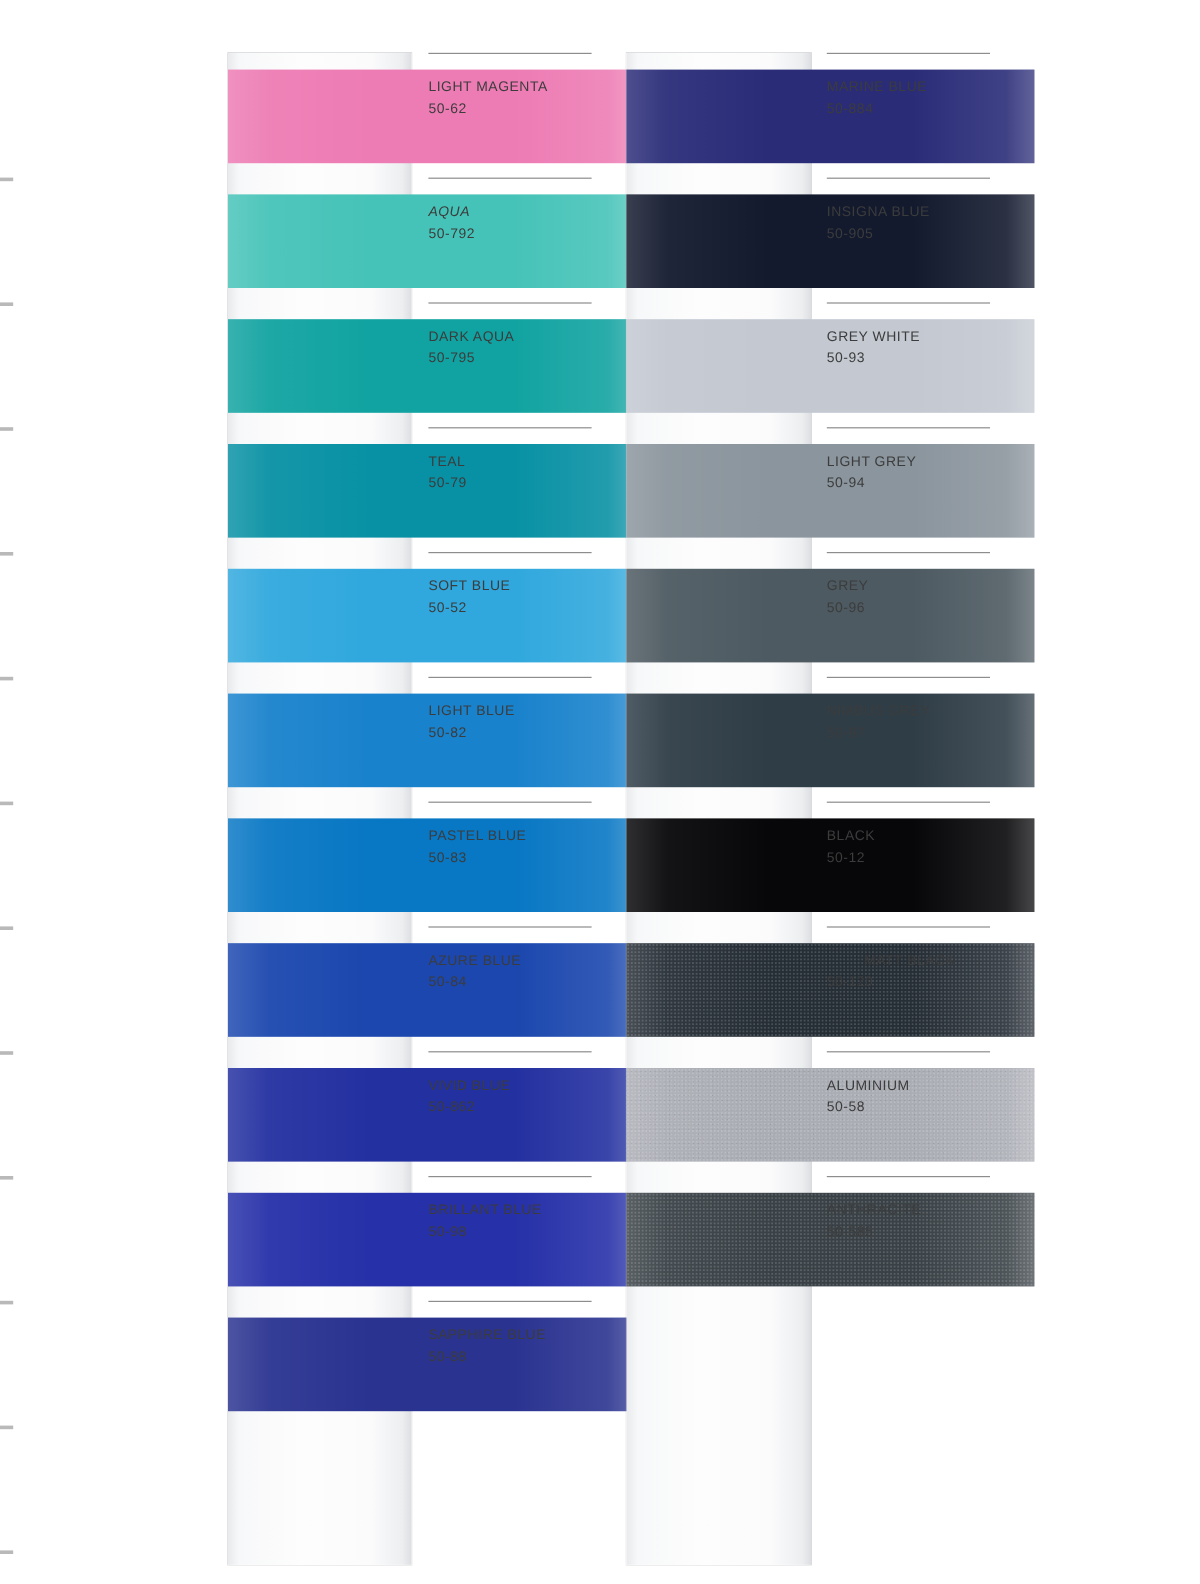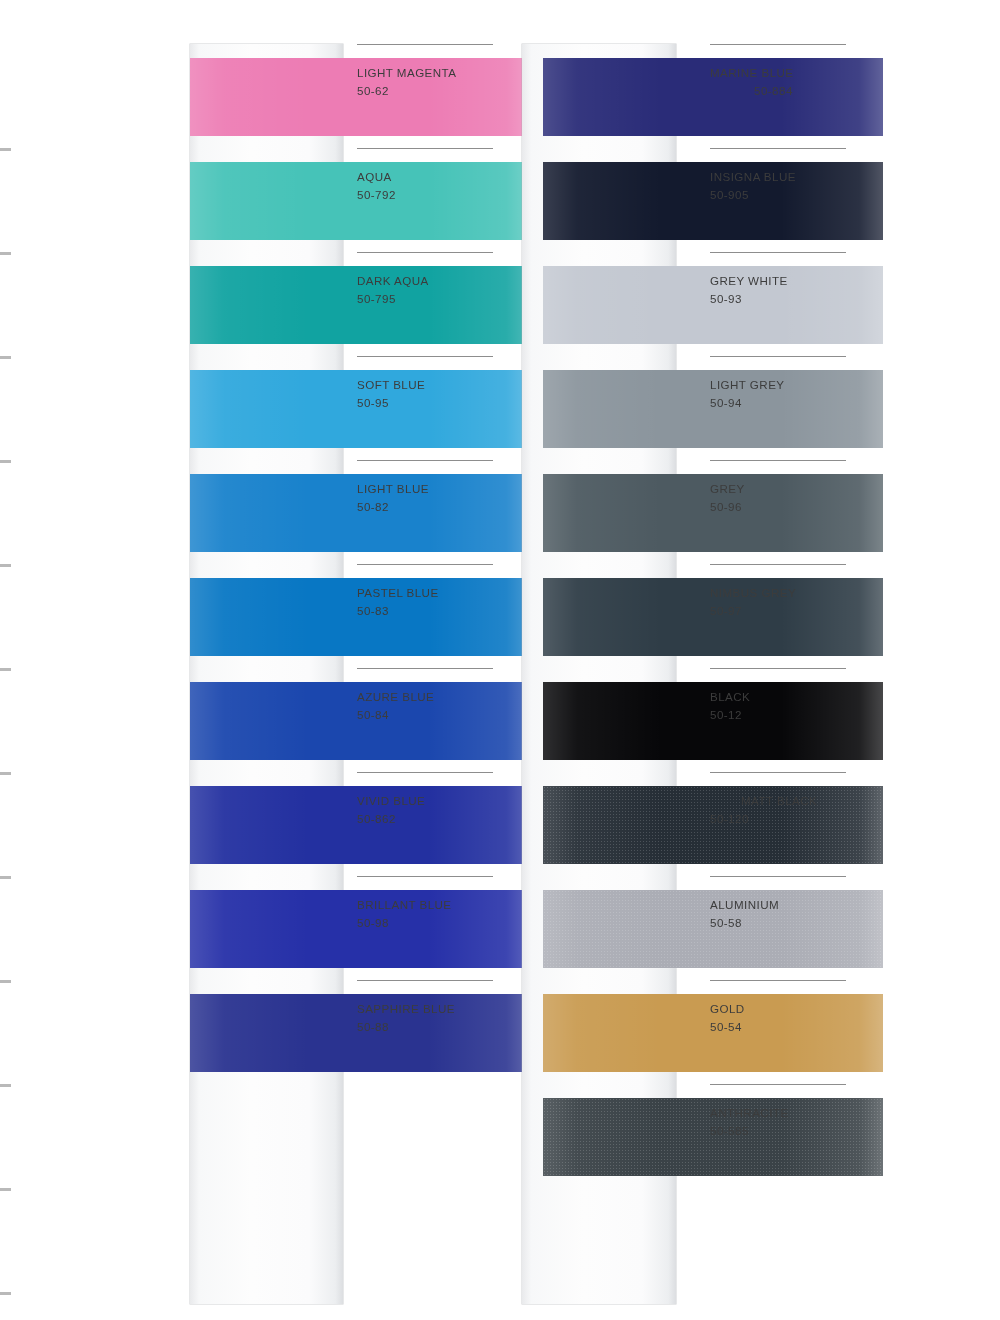--- a/index.html
+++ b/index.html
@@ -32,21 +32,21 @@
     background: #b9b9b9;
   }
 
   
   .fan {
     position: absolute;
     top: 44px;
     width: 340px;
   }
   .fan-left  { left: 190px; }
-  .fan-right { left: 522px; padding-left: 21px; }
+  .fan-right { left: 522px; }
 
   
   .card {
     position: absolute;
     top: 0;
     left: 0;
     width: 153px;
     background: linear-gradient(90deg,
                 #e9eaec 0%,
                 #f7f8f9 6%,
@@ -158,38 +158,46 @@
         <div class="label">
           <div class="rule" style="background: rgb(141, 141, 141);"></div>
           <div class="name" style="color: rgb(60, 60, 60);">LIGHT MAGENTA</div>
           <div class="code" style="color: rgb(60, 60, 60);">50-62</div>
         </div>
       </div>
       <div class="row">
         <div class="chip" style="background: rgb(70, 195, 184);"></div>
         <div class="label">
           <div class="rule" style="background: rgb(141, 141, 141);"></div>
-          <div class="name" style="color: rgb(60, 60, 60);">AQUA</div>
+          <div class="name" style="color: rgb(60, 60, 60); font-style: italic;">AQUA</div>
           <div class="code" style="color: rgb(60, 60, 60);">50-792</div>
         </div>
       </div>
       <div class="row">
         <div class="chip" style="background: rgb(17, 163, 161);"></div>
         <div class="label">
           <div class="rule" style="background: rgb(141, 141, 141);"></div>
           <div class="name" style="color: rgb(60, 60, 60);">DARK AQUA</div>
           <div class="code" style="color: rgb(60, 60, 60);">50-795</div>
         </div>
       </div>
       <div class="row">
+        <div class="chip" style="background: rgb(8, 145, 164);"></div>
+        <div class="label">
+          <div class="rule" style="background: rgb(141, 141, 141);"></div>
+          <div class="name" style="color: rgb(60, 60, 60);">TEAL</div>
+          <div class="code" style="color: rgb(60, 60, 60);">50-79</div>
+        </div>
+      </div>
+      <div class="row">
         <div class="chip" style="background: rgb(48, 168, 221);"></div>
         <div class="label">
           <div class="rule" style="background: rgb(141, 141, 141);"></div>
           <div class="name" style="color: rgb(60, 60, 60);">SOFT BLUE</div>
-          <div class="code" style="color: rgb(60, 60, 60);">50-95</div>
+          <div class="code" style="color: rgb(60, 60, 60);">50-52</div>
         </div>
       </div>
       <div class="row">
         <div class="chip" style="background: rgb(25, 130, 204);"></div>
         <div class="label">
           <div class="rule" style="background: rgb(141, 141, 141);"></div>
           <div class="name" style="color: rgb(60, 60, 60);">LIGHT BLUE</div>
           <div class="code" style="color: rgb(60, 60, 60);">50-82</div>
         </div>
       </div>
@@ -237,21 +245,21 @@
 </div>
 
 <div class="fan fan-right">
   <div class="card" style="height: 1260px;"></div>
   <div class="rows">
       <div class="row">
         <div class="chip" style="background: rgb(42, 44, 120);"></div>
         <div class="label">
           <div class="rule" style="background: rgb(141, 141, 141);"></div>
           <div class="name" style="color: rgb(60, 60, 60);">MARINE BLUE</div>
-          <div class="code" style="color: rgb(60, 60, 60); margin-left: 44px;">50-884</div>
+          <div class="code" style="color: rgb(60, 60, 60);">50-884</div>
         </div>
       </div>
       <div class="row">
         <div class="chip" style="background: rgb(19, 26, 46);"></div>
         <div class="label">
           <div class="rule" style="background: rgb(141, 141, 141);"></div>
           <div class="name" style="color: rgb(60, 60, 60);">INSIGNA BLUE</div>
           <div class="code" style="color: rgb(60, 60, 60);">50-905</div>
         </div>
       </div>
@@ -305,28 +313,20 @@
       </div>
       <div class="row">
         <div class="chip matte" style="background: rgb(171, 173, 181);"></div>
         <div class="label">
           <div class="rule" style="background: rgb(141, 141, 141);"></div>
           <div class="name" style="color: rgb(60, 60, 60);">ALUMINIUM</div>
           <div class="code" style="color: rgb(60, 60, 60);">50-58</div>
         </div>
       </div>
       <div class="row">
-        <div class="chip" style="background: rgb(201, 155, 81);"></div>
-        <div class="label">
-          <div class="rule" style="background: rgb(141, 141, 141);"></div>
-          <div class="name" style="color: rgb(60, 60, 60);">GOLD</div>
-          <div class="code" style="color: rgb(60, 60, 60);">50-54</div>
-        </div>
-      </div>
-      <div class="row">
         <div class="chip matte" style="background: rgb(58, 66, 71);"></div>
         <div class="label">
           <div class="rule" style="background: rgb(141, 141, 141);"></div>
           <div class="name" style="color: rgb(60, 60, 60); text-align: right;">ANTHRACITE</div>
           <div class="code" style="color: rgb(60, 60, 60);">50-585</div>
         </div>
       </div>
     </div>
 </div>
 

